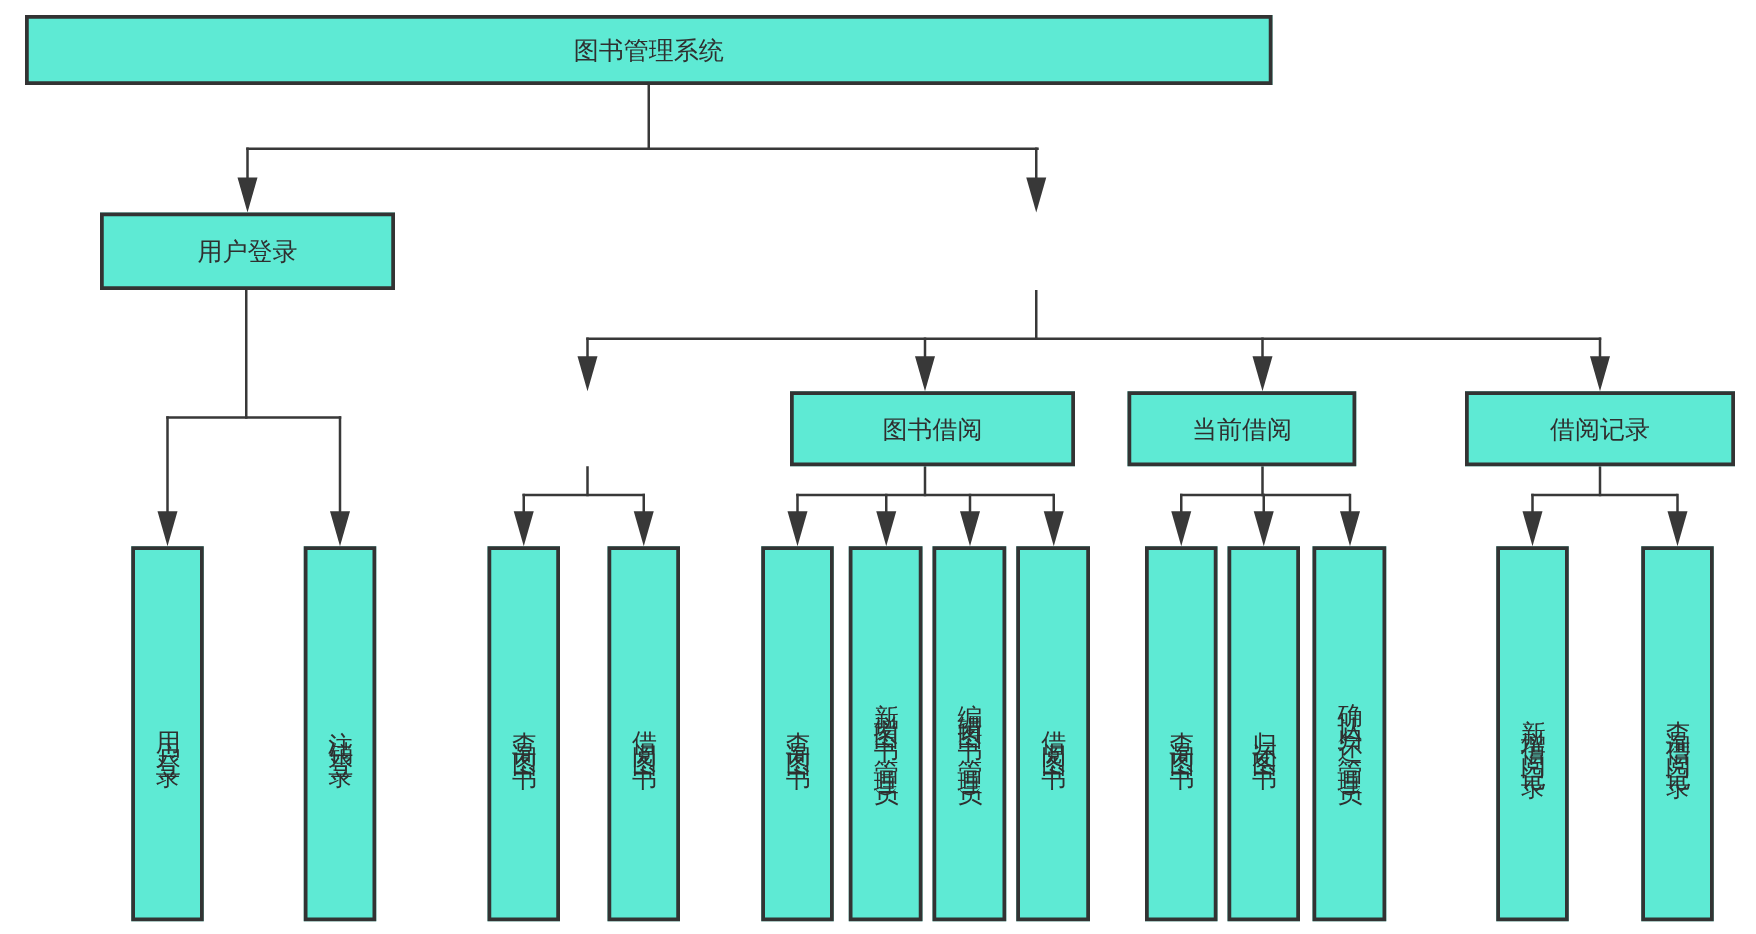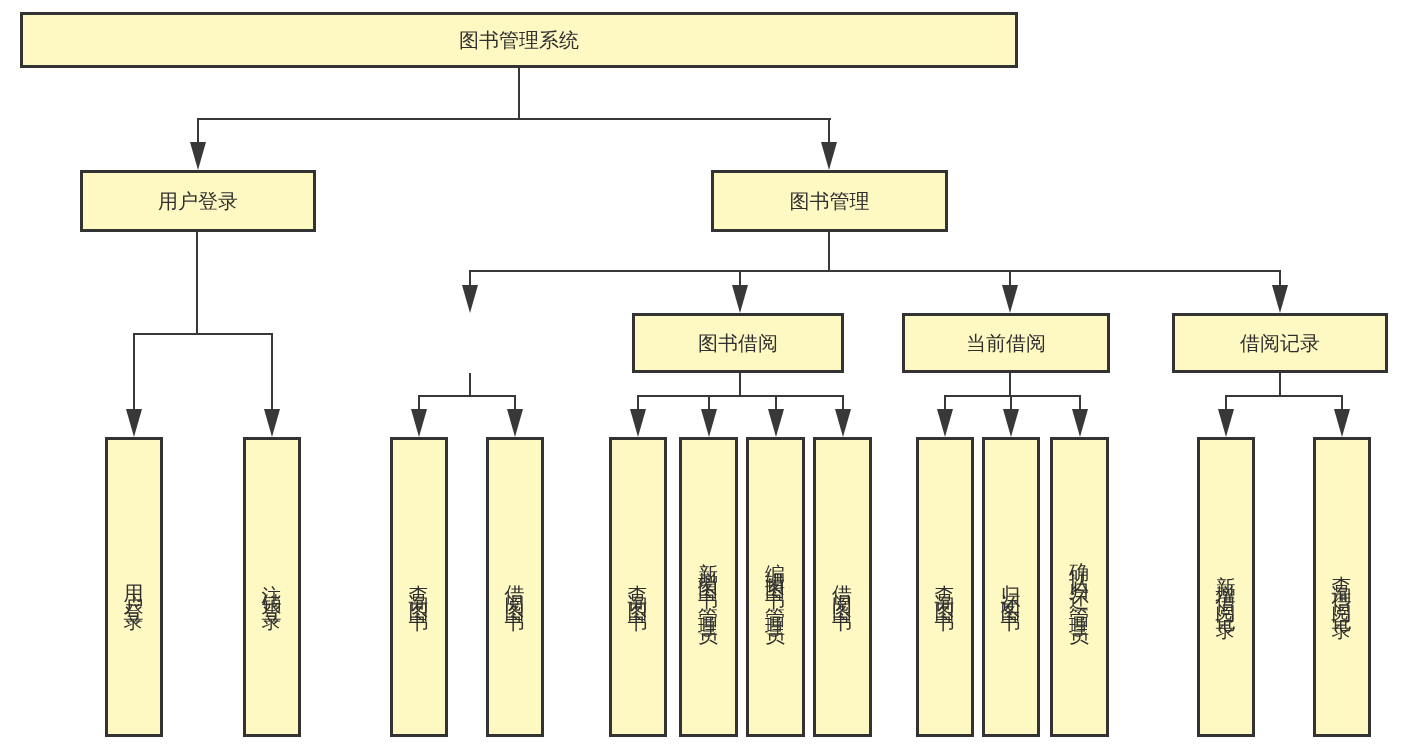--- a/index.html
+++ b/index.html
@@ -5,21 +5,21 @@
   html,body{margin:0;padding:0;background:#ffffff;}
   .canvas{
     position:relative;
     width:1405px;height:747px;
     background:#ffffff;
     font-family:"Liberation Sans", sans-serif;
     overflow:hidden;
   }
   .node{
     position:absolute;
-    background:#fef9c3;
+    background:#5eead4;
     border:3px solid #333333;
     box-sizing:border-box;
     display:flex;
     align-items:center;
     justify-content:center;
     color:#2f2f2f;
     font-size:20px;
     z-index:2;
   }
   .node .label{white-space:nowrap;}
@@ -115,28 +115,25 @@
   <div class="line" style="left:1341px;top:395px;width:2px;height:15px"></div>
   <div class="arrow" style="left:1334px;top:409px"></div>
 
   <div class="node" style="left:20px;top:12px;width:998px;height:56px">
     <span class="label">图书管理系统</span>
   </div>
 
   <div class="node" style="left:80px;top:170px;width:236px;height:62px">
     <span class="label">用户登录</span>
   </div>
-  <div class="node" style="left:711px;top:170px;width:237px;height:62px">
-    <span class="label">图书管理</span>
-  </div>
 
-  <div class="node" style="left:632px;top:313px;width:212px;height:60px">
+  <div class="node" style="left:632px;top:313px;width:228px;height:60px">
     <span class="label">图书借阅</span>
   </div>
-  <div class="node" style="left:902px;top:313px;width:208px;height:60px">
+  <div class="node" style="left:902px;top:313px;width:183px;height:60px">
     <span class="label">当前借阅</span>
   </div>
   <div class="node" style="left:1172px;top:313px;width:216px;height:60px">
     <span class="label">借阅记录</span>
   </div>
 
   <div class="node leaf" style="left:105px;top:437px;width:58px;height:300px">
     <span class="label">用户登录</span>
   </div>
   <div class="node leaf" style="left:243px;top:437px;width:58px;height:300px">

